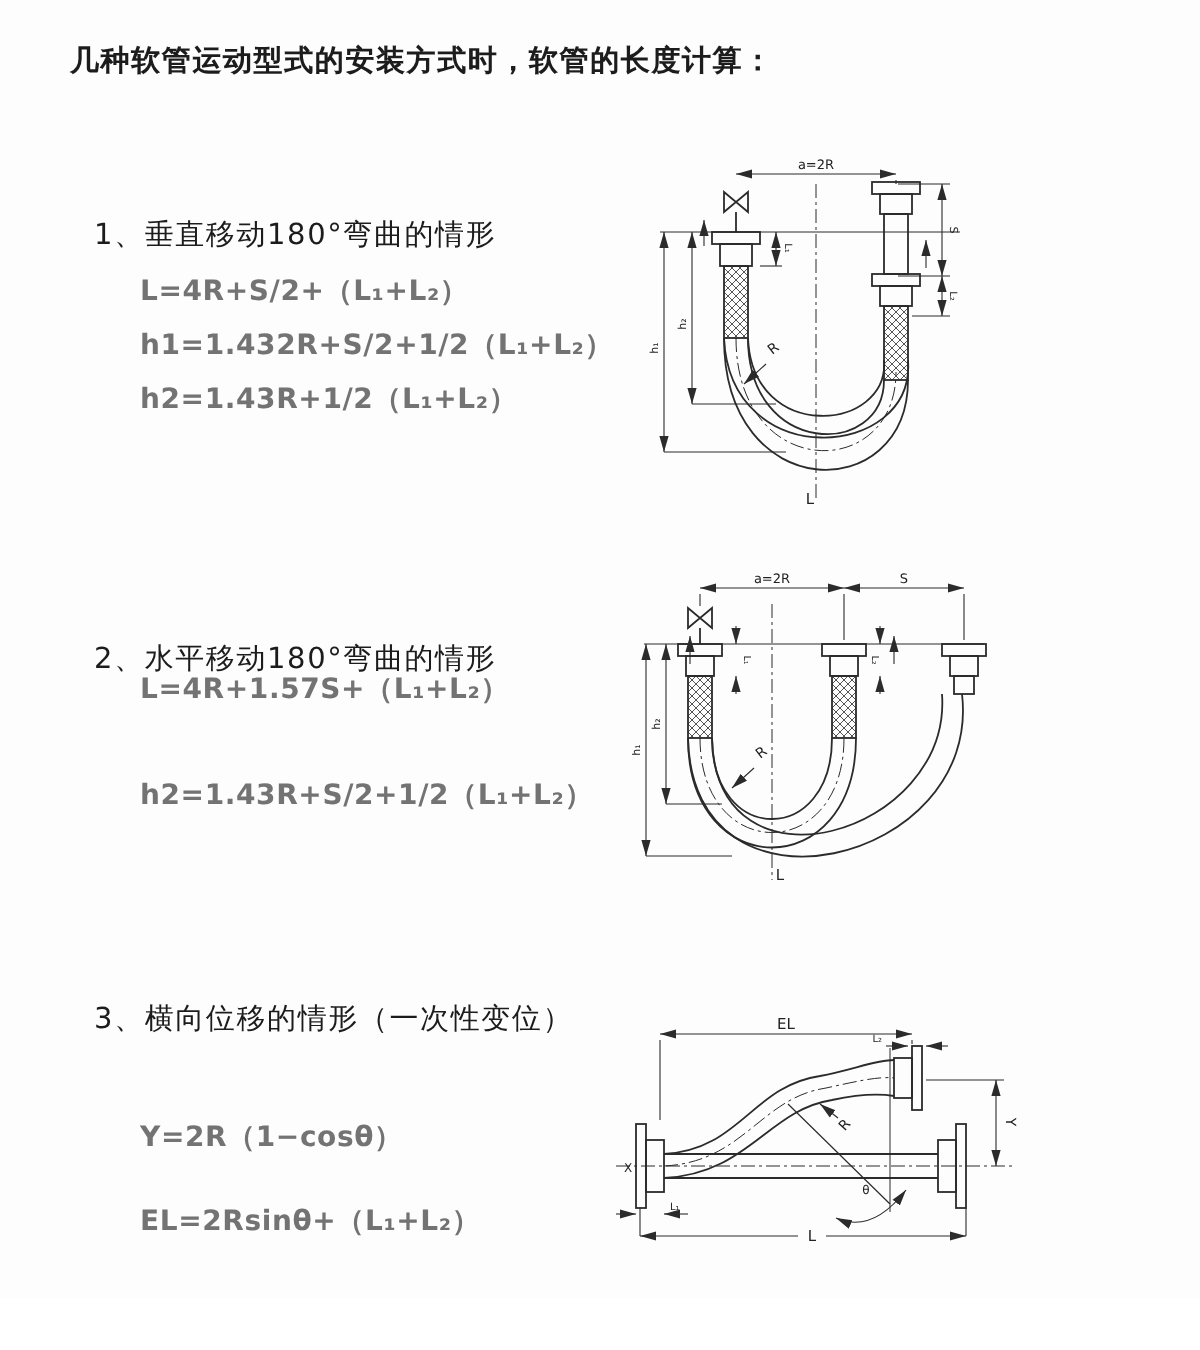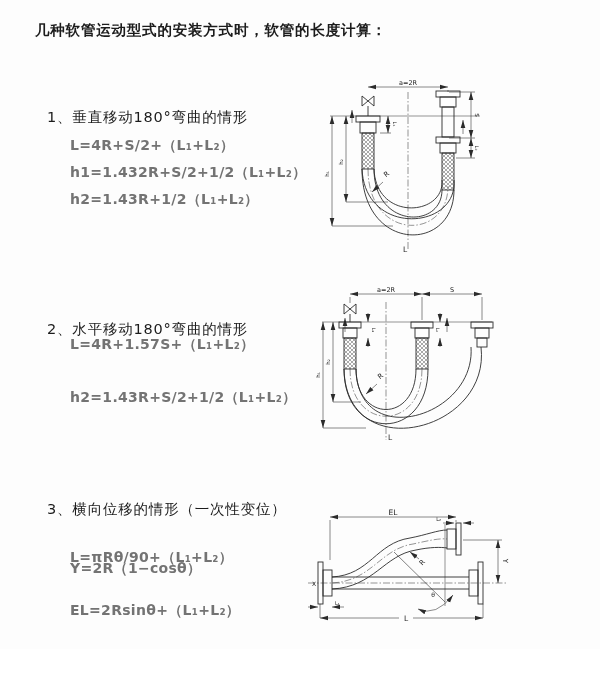--- a/index.html
+++ b/index.html
@@ -41,21 +41,20 @@
   <div class="sec-heading h1s">1、垂直移动180°弯曲的情形</div>
   <div class="formula f10">L=4R+S/2+（L₁+L₂）</div>
   <div class="formula f11">h1=1.432R+S/2+1/2（L₁+L₂）</div>
   <div class="formula f12">h2=1.43R+1/2（L₁+L₂）</div>
 
   <div class="sec-heading h2s">2、水平移动180°弯曲的情形</div>
   <div class="formula f20">L=4R+1.57S+（L₁+L₂）</div>
   <div class="formula f22">h2=1.43R+S/2+1/2（L₁+L₂）</div>
 
   <div class="sec-heading h3s">3、横向位移的情形（一次性变位）</div>
-  <div class="formula f30">L=πRθ/90+（L₁+L₂）</div>
   <div class="formula f31">Y=2R（1−cosθ）</div>
   <div class="formula f32">EL=2Rsinθ+（L₁+L₂）</div>
 
   <svg class="diagram d1" viewBox="0 0 185 182">
     <defs>
       <marker id="d1a" markerWidth="9" markerHeight="6" refX="8" refY="3" orient="auto-start-reverse" markerUnits="userSpaceOnUse">
         <path d="M0,0.7 L8,3 L0,5.3 Z" fill="#2b2b2b"></path>
       </marker>
       <pattern id="d1h" width="4" height="4" patternUnits="userSpaceOnUse">
         <path d="M0,4 L4,0 M0,0 L4,4" stroke="#555" stroke-width="0.5"></path>

